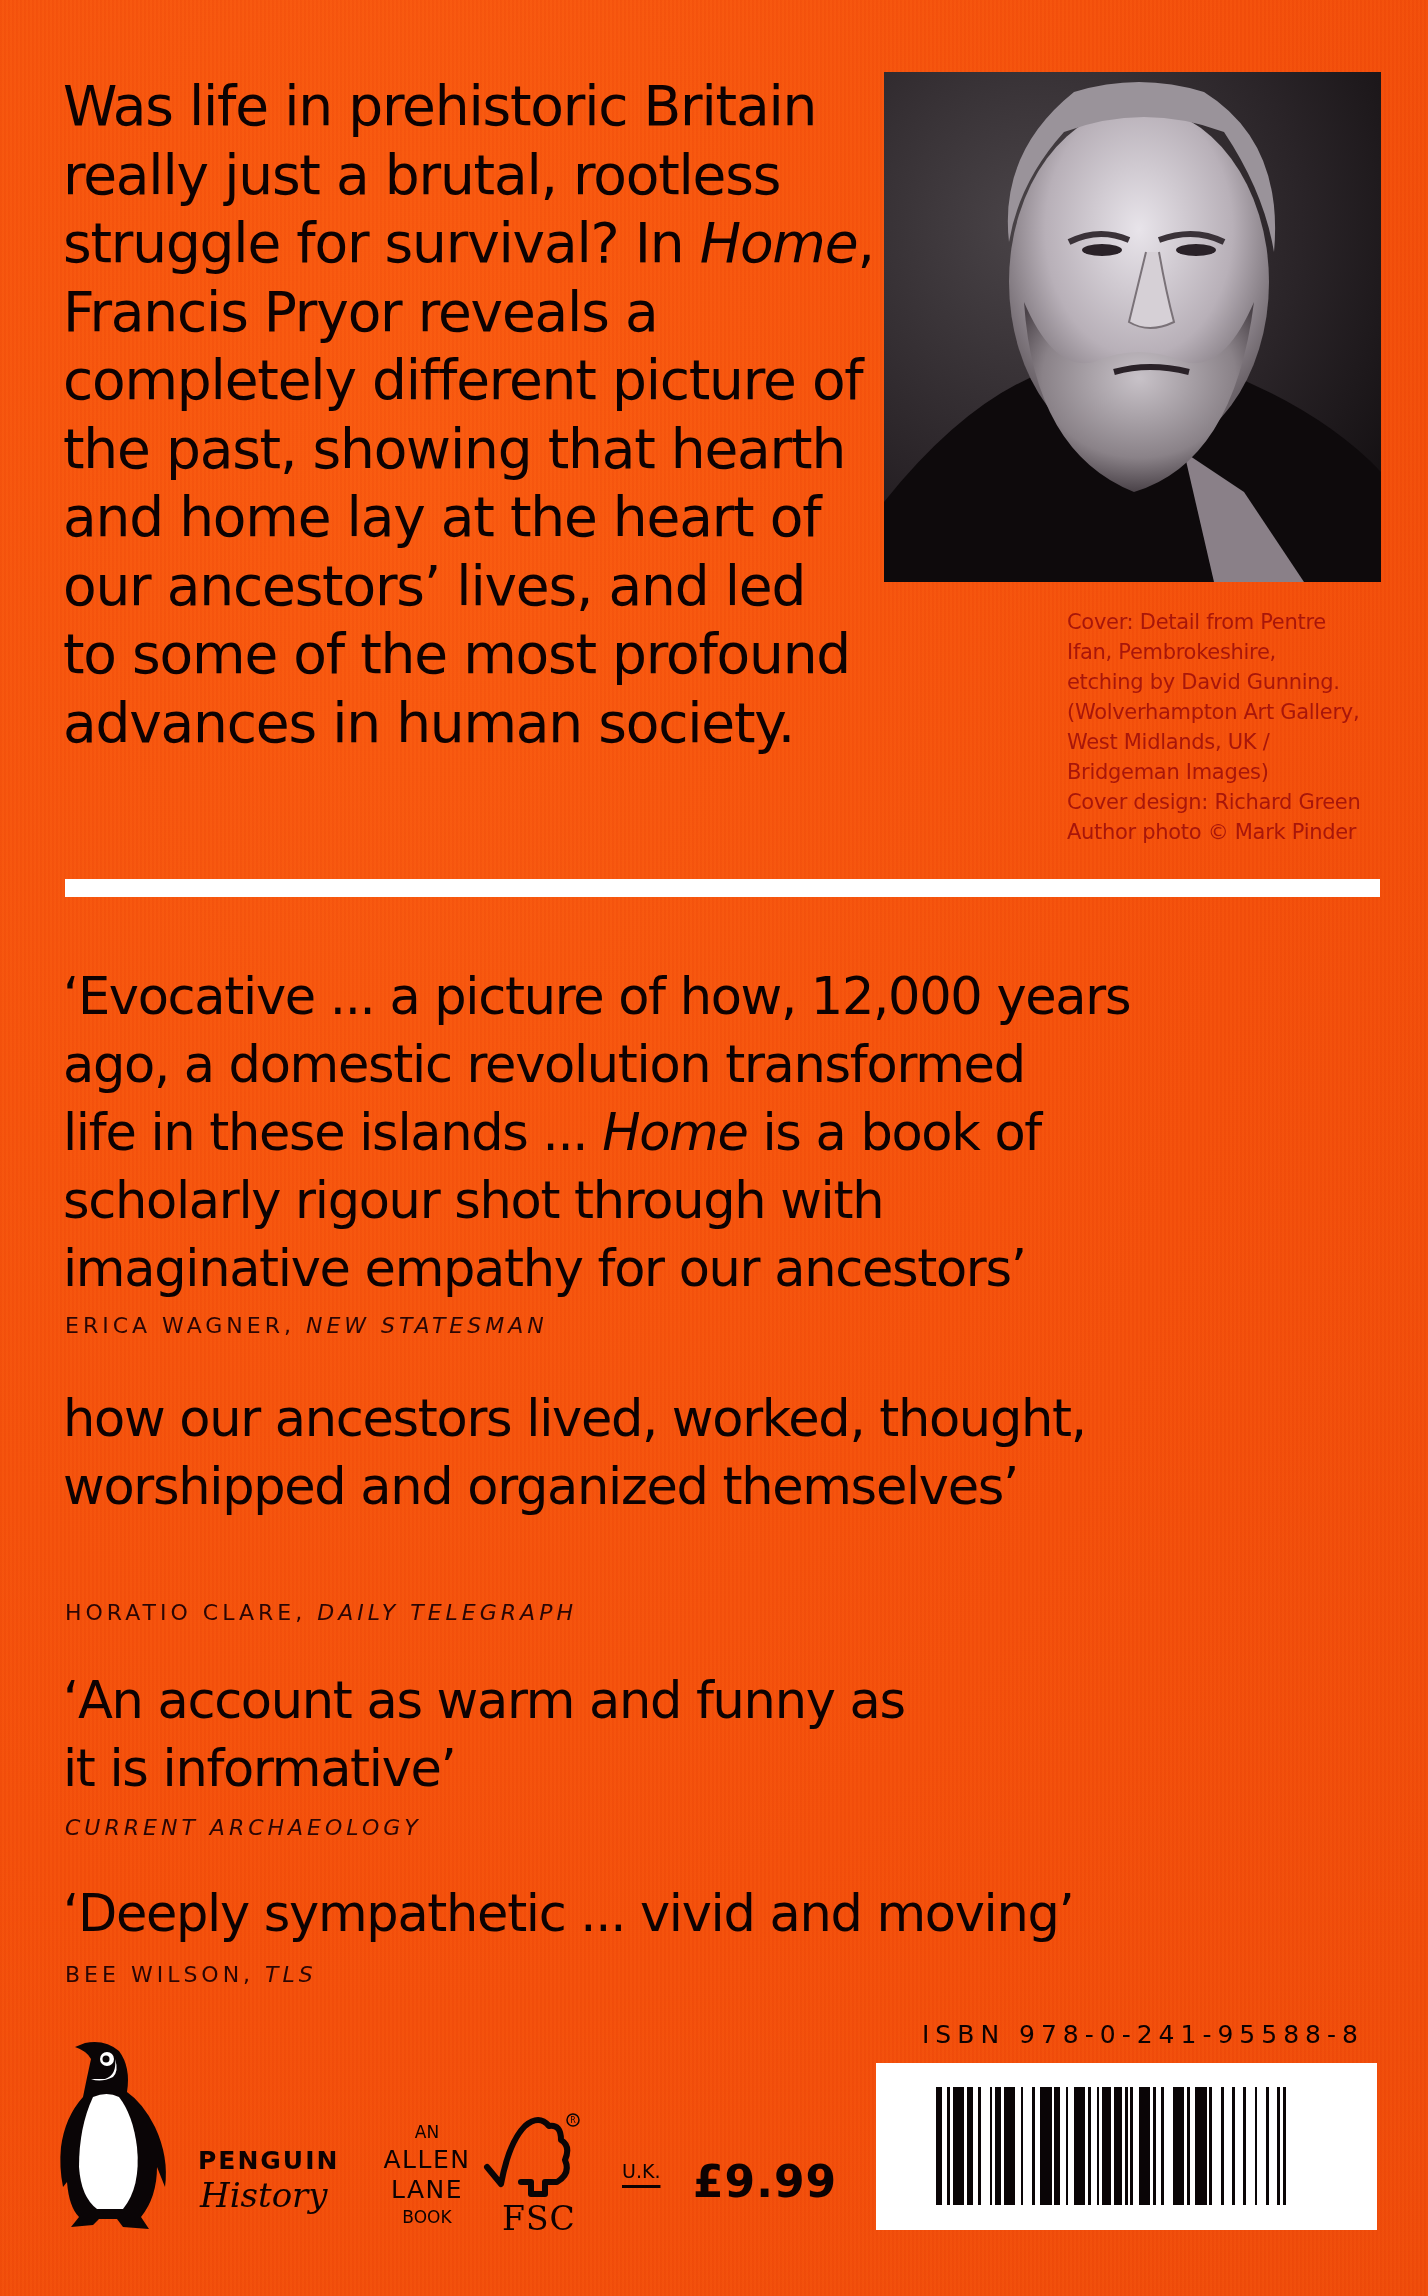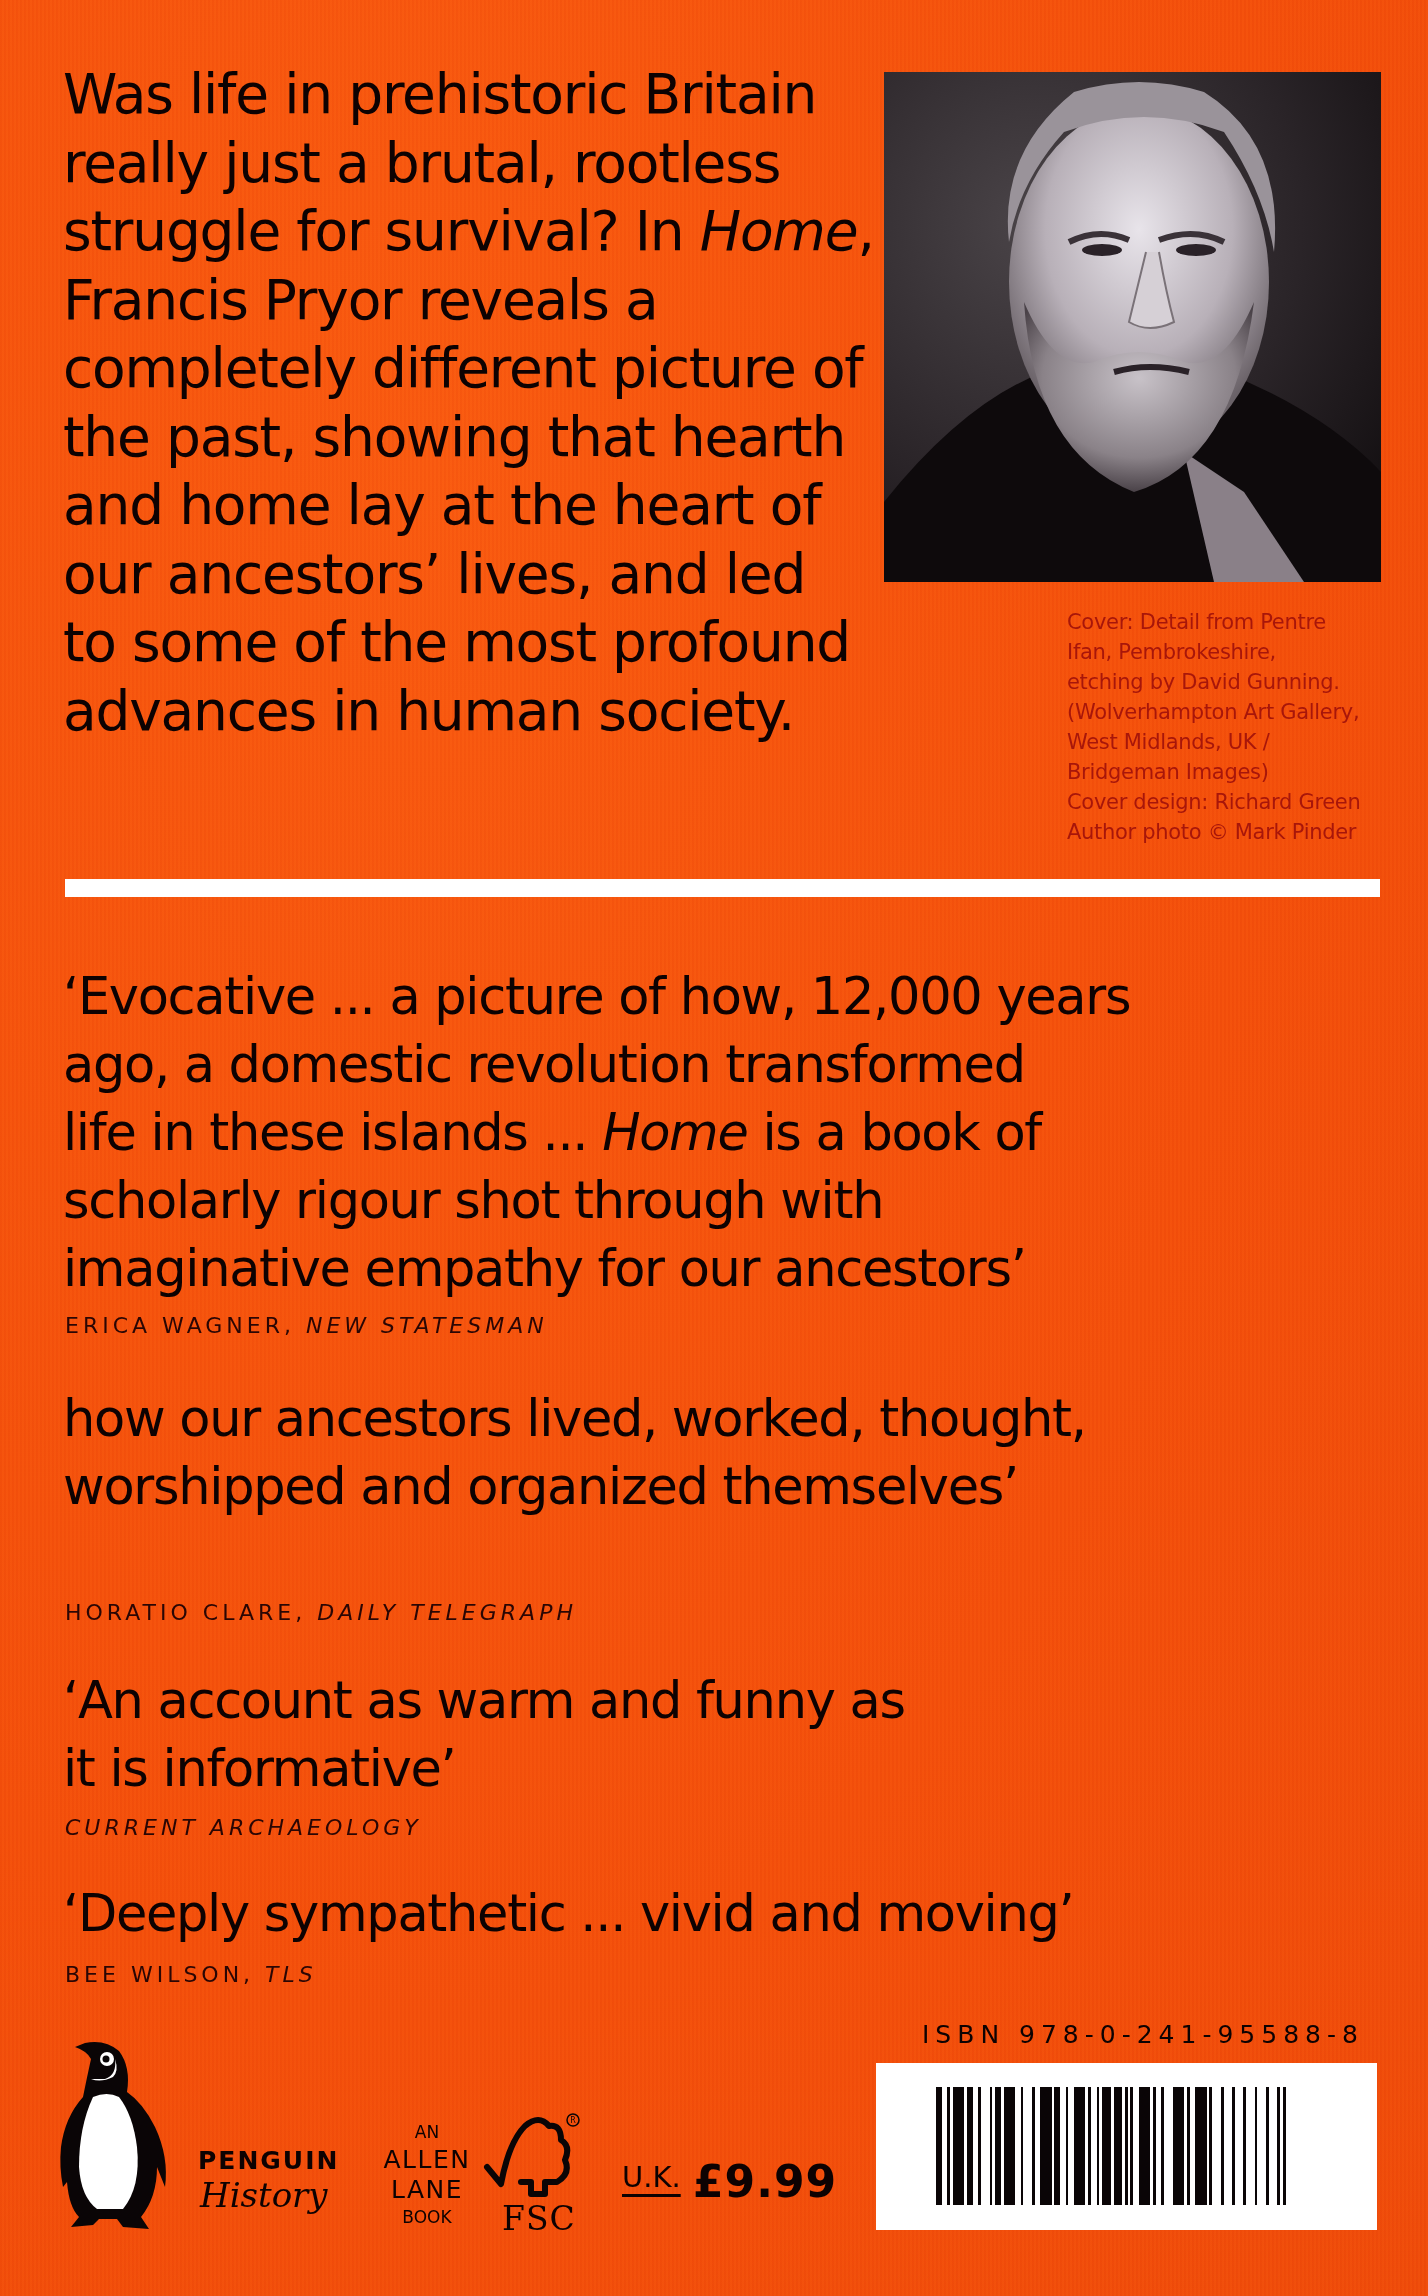--- a/index.html
+++ b/index.html
@@ -10,21 +10,21 @@
         repeating-linear-gradient(90deg, rgba(200,30,0,0.06) 0px, rgba(200,30,0,0.06) 2px, rgba(255,120,40,0.05) 2px, rgba(255,120,40,0.05) 4px),
         radial-gradient(ellipse at 30% 20%, #fa5b10 0%, #f4500b 60%, #ef4c0a 100%);
       position: relative;
       font-family: "DejaVu Sans", "Liberation Sans", sans-serif;
       color: #0d0202;
     }
     .abs { position: absolute; }
 
     
     .blurb {
-      left: 63px; top: 60px; width: 800px;
+      left: 63px; top: 72px; width: 800px;
       font-size: 55px; line-height: 68.5px; letter-spacing: -1.2px;
       font-weight: normal;
     }
     .blurb .line { display: block; white-space: nowrap; }
     .blurb em { font-style: italic; }
 
     
     .photo {
       left: 884px; top: 72px; width: 497px; height: 510px;
       background: #1a1618; overflow: hidden;
@@ -70,21 +70,21 @@
     }
     .allen .an { display: block; font-size: 17px; margin-bottom: 4px; }
     .allen .big { display: block; font-size: 25px; font-weight: normal; letter-spacing: 1.5px; line-height: 30px; }
     .allen .book { display: block; font-size: 17px; margin-top: 4px; }
     .fsc { left: 483px; top: 2112px; width: 100px; height: 118px; }
     .fsc-text {
       left: 502px; top: 2199px; font-family: "DejaVu Serif", "Liberation Serif", serif;
       font-size: 33px; font-weight: normal; letter-spacing: 1px;
     }
     .price-uk {
-      left: 622px; top: 2160px; font-size: 29px; letter-spacing: 0px;
+      left: 622px; top: 2160px; font-size: 19px; letter-spacing: 0px;
       text-decoration: underline; text-underline-offset: 7px; text-decoration-thickness: 3px;
     }
     .price {
       left: 693px; top: 2150px; font-size: 44px; font-weight: bold; letter-spacing: 1px; margin-top: 6px;
     }
 
     .isbn {
       left: 922px; top: 2020px; font-size: 25px; letter-spacing: 6px; white-space: nowrap;
     }
     .barcode-box {

